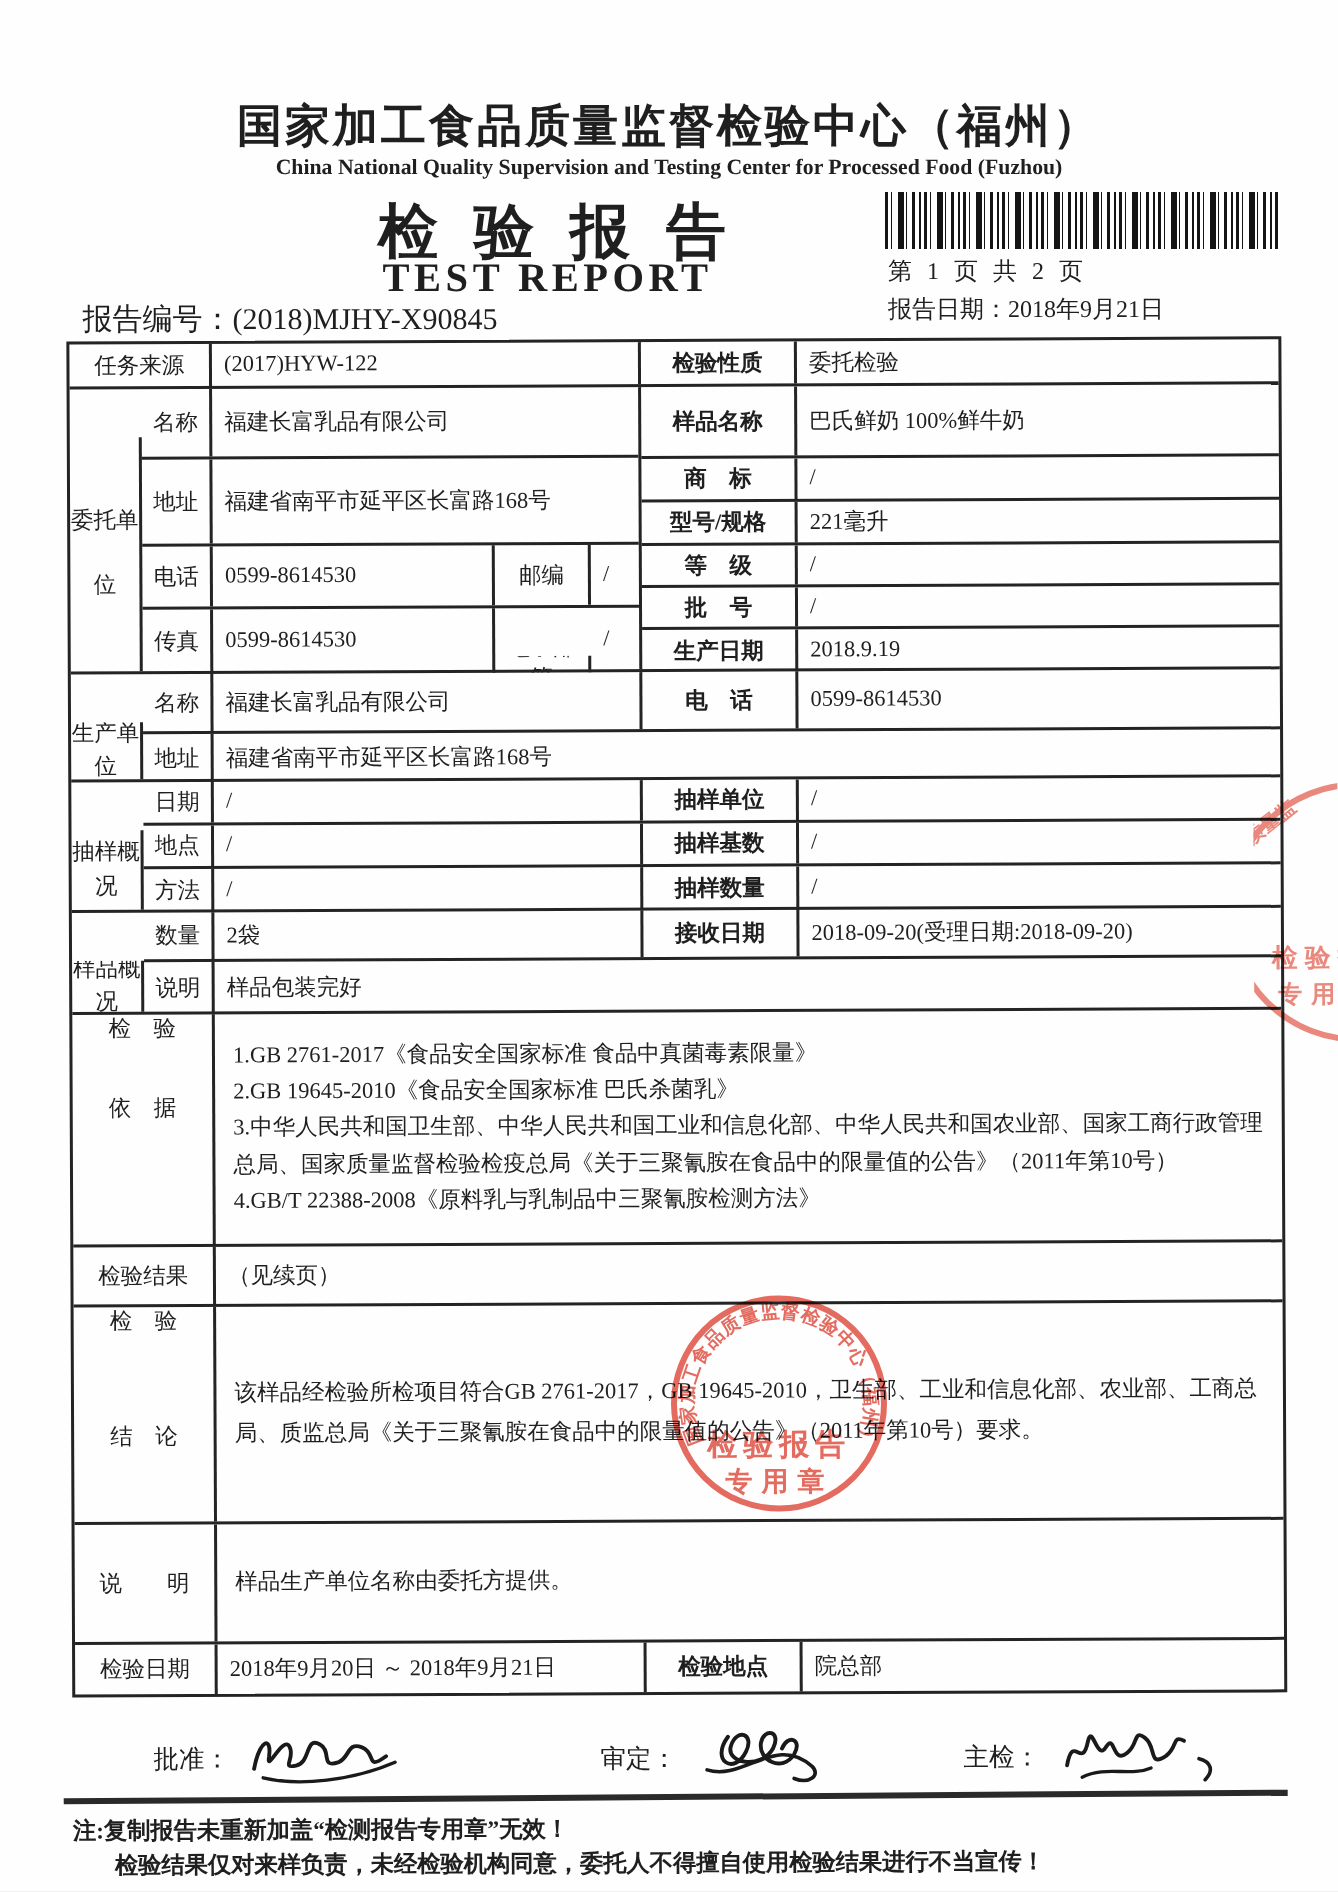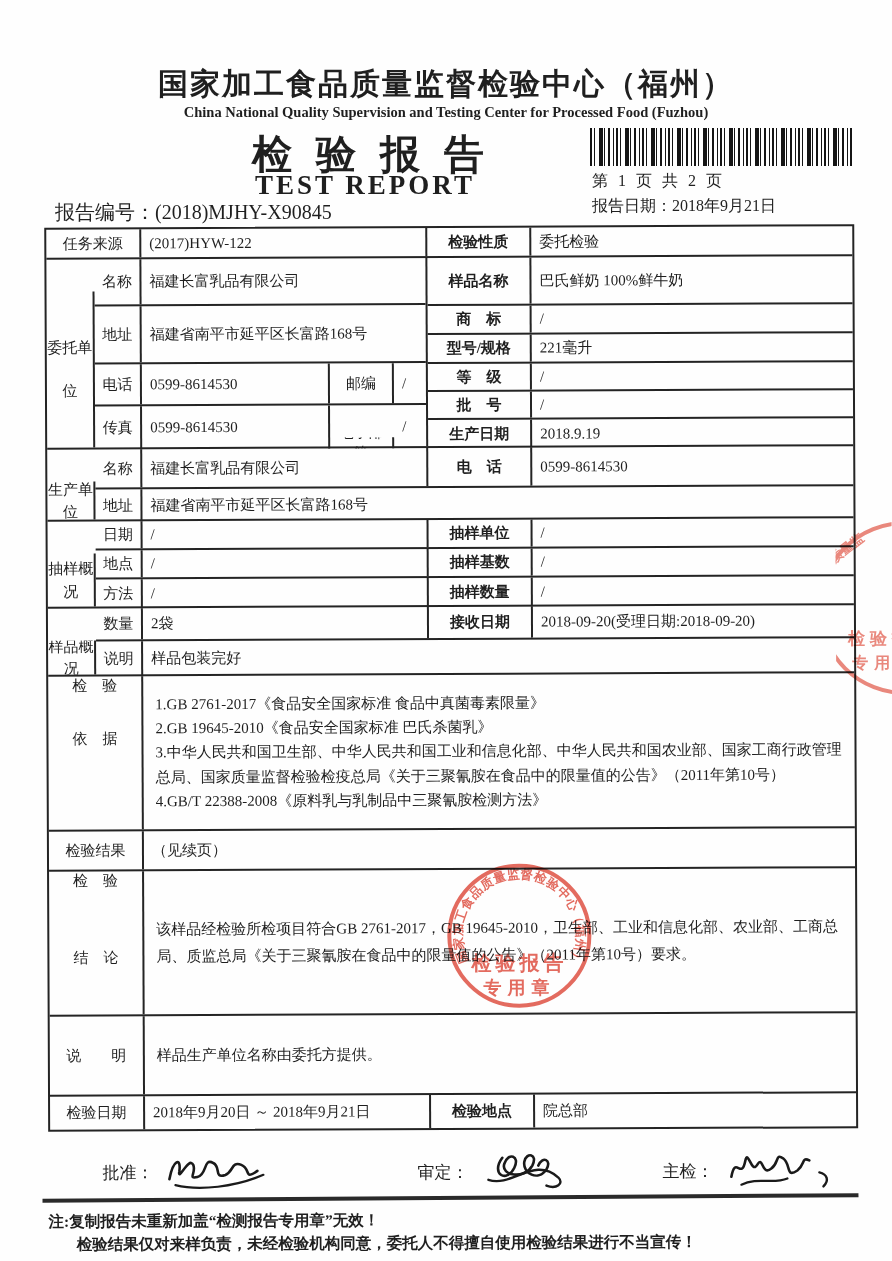--- a/index.html
+++ b/index.html
@@ -47,21 +47,21 @@
   .gap-big .l2 { margin-top:58px; }
   .basis-content { padding:8px 10px 8px 12px; line-height:1.62; align-items:flex-start; flex-direction:column; justify-content:center; }
   .basis-line { display:block; }
   .para { padding:6px 12px; line-height:1.75; }
   
   .stamp-main { position:absolute; top:858px; left:438px; opacity:0.82; mix-blend-mode:multiply; }
   .stamp-edge { position:absolute; top:518px; left:836px; opacity:0.7; mix-blend-mode:multiply; }
   
   .sig-row { position:absolute; top:1148px; left:0; width:892px; height:50px; font-size:17px; }
   .sig-group { position:absolute; display:flex; align-items:center; gap:8px; }
-  .sig-approve { left:100px; } .sig-review { left:415px; } .sig-chief { left:660px; }
+  .sig-approve { left:100px; } .sig-review { left:398px; } .sig-chief { left:640px; }
   .divider { position:absolute; top:1196px; left:40px; width:816px; height:3.5px; background:#2a2a2a; transform:rotate(-0.15deg); }
   .notes { position:absolute; top:1208px; left:46px; width:820px; font-size:15.5px; font-weight:bold; line-height:1.5; }
   .note-line { display:block; }
   .note-line + .note-line { margin-left:28px; }
 </style>
 </head>
 <body>
 
 <div class="page">
 

